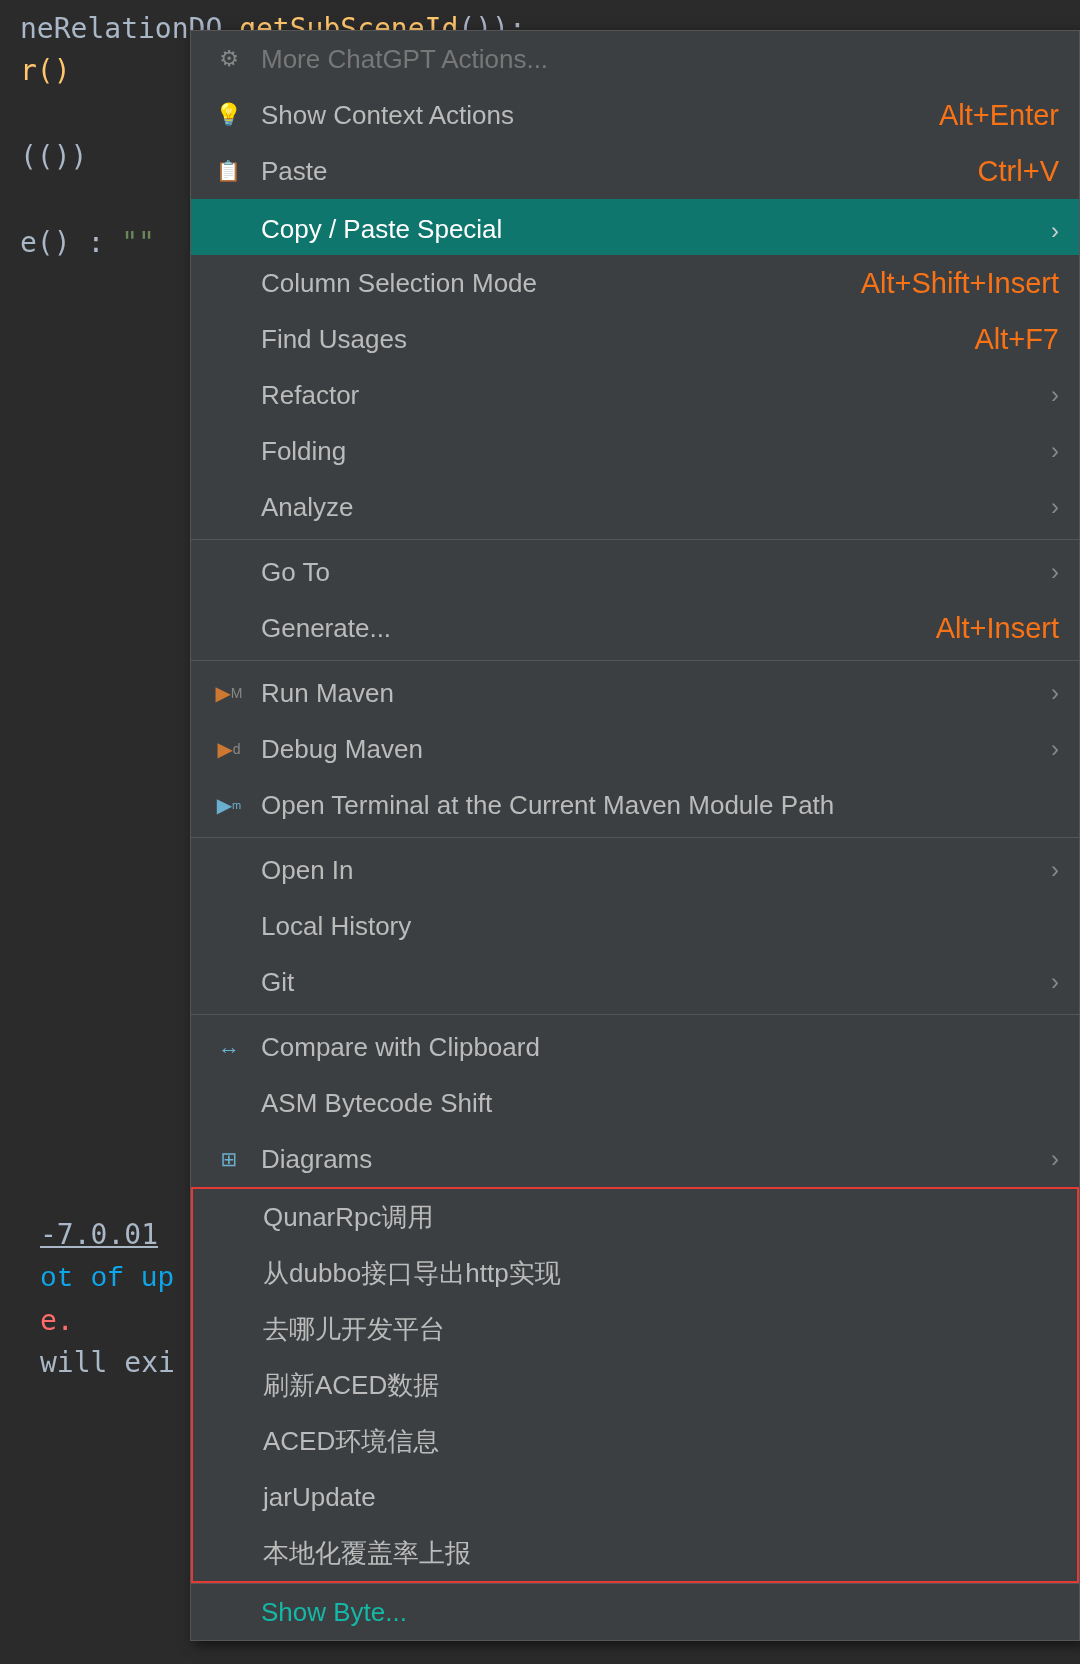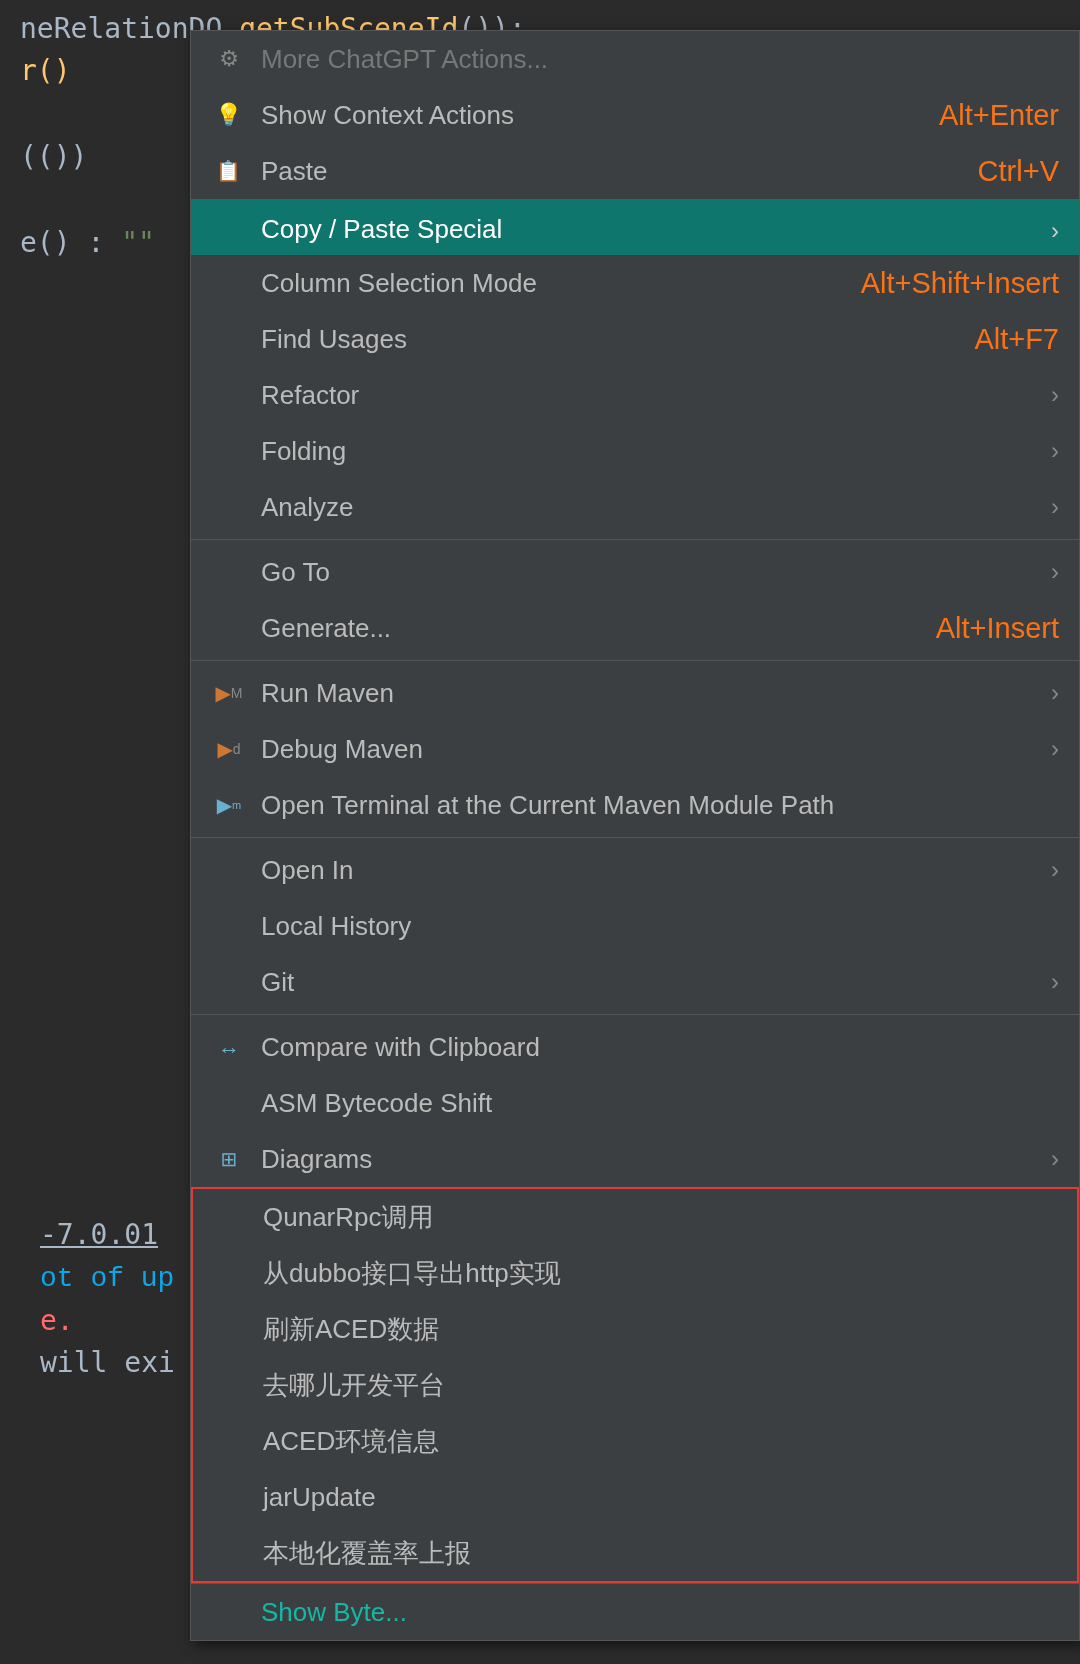--- a/index.html
+++ b/index.html
@@ -317,28 +317,28 @@
     <div class="menu-item">
       <span class="item-icon" style="width:36px;"></span>
       <span class="item-label">QunarRpc调用</span>
     </div>
     <div class="menu-item">
       <span class="item-icon" style="width:36px;"></span>
       <span class="item-label">从dubbo接口导出http实现</span>
     </div>
     <div class="menu-item">
       <span class="item-icon" style="width:36px;"></span>
+      <span class="item-label">去哪儿开发平台</span>
+    </div>
+    <div class="menu-item">
+      <span class="item-icon" style="width:36px;"></span>
       <span class="item-label">刷新ACED数据</span>
     </div>
     <div class="menu-item">
       <span class="item-icon" style="width:36px;"></span>
-      <span class="item-label">去哪儿开发平台</span>
-    </div>
-    <div class="menu-item">
-      <span class="item-icon" style="width:36px;"></span>
       <span class="item-label">ACED环境信息</span>
     </div>
     <div class="menu-item">
       <span class="item-icon" style="width:36px;"></span>
       <span class="item-label">jarUpdate</span>
     </div>
     <div class="menu-item disabled">
       <span class="item-icon" style="width:36px;"></span>
       <span class="item-label">本地化覆盖率上报</span>
     </div>

